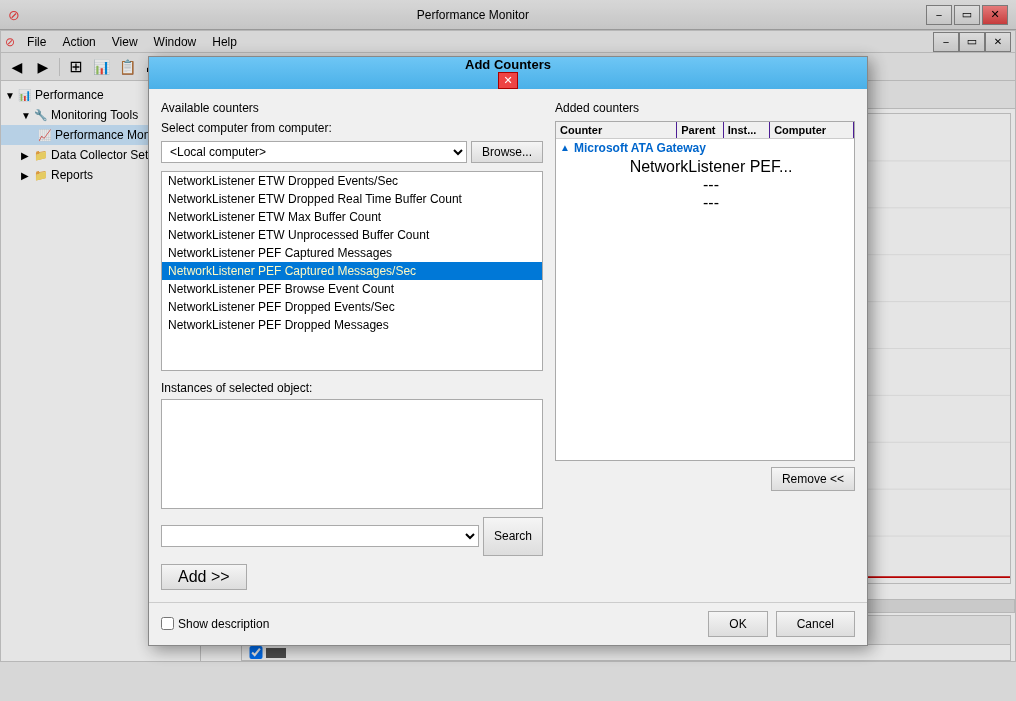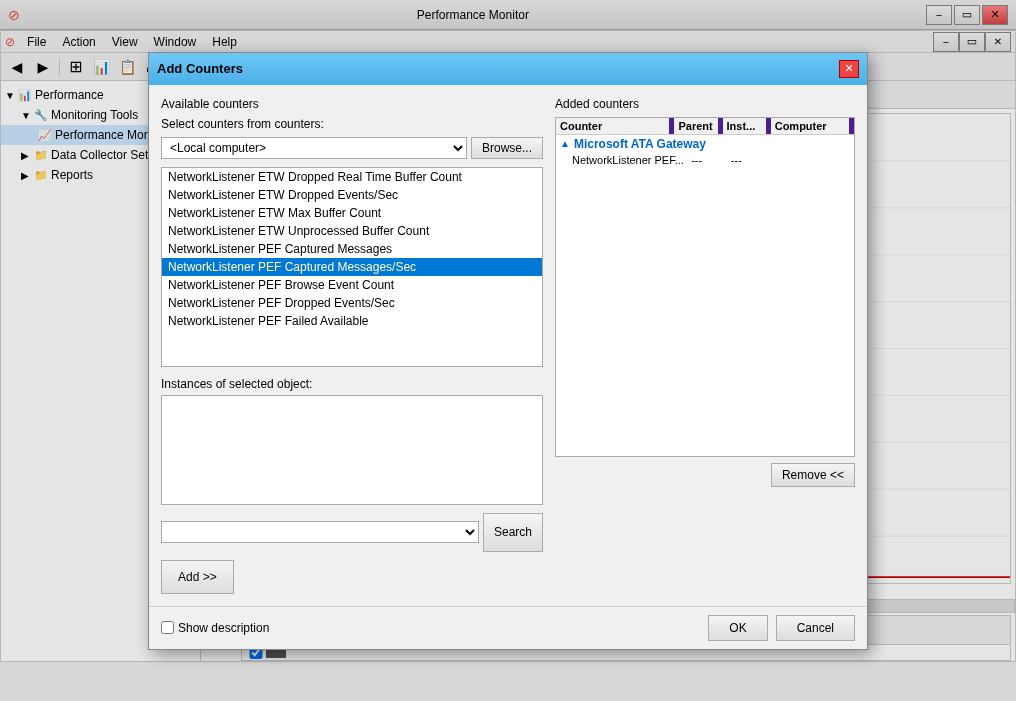--- a/index.html
+++ b/index.html
@@ -130,20 +130,21 @@
       width: 720px;
       min-height: 520px;
     }
     .dialog-title-bar {
       background: linear-gradient(to bottom, #6ec6f5, #4ab0e8);
       height: 32px;
       display: flex;
       align-items: center;
       justify-content: space-between;
       padding: 0 8px;
+      flex-direction: column;
     }
     .dialog-title-text {
       font-size: 13px;
       font-weight: bold;
       color: #000;
     }
     .dialog-close-btn {
       width: 20px; height: 18px;
       background: #e44;
       border: 1px solid #a00;
@@ -202,58 +203,59 @@
       height: 39px;
       padding: 0 10px;
       background: linear-gradient(to bottom, #f5f5f5, #ddd);
       border: 1px solid #aaa;
       cursor: pointer;
       font-size: 12px;
     }
     .add-btn {
       display: block;
       margin: 8px auto 0;
-      height: 34px;
+      height: 26px;
       padding: 0 16px;
       background: linear-gradient(to bottom, #f5f5f5, #ddd);
       border: 1px solid #aaa;
       cursor: pointer;
-      font-size: 12px;
+      font-size: 16px;
     }
     .added-counters-table {
       border: 1px solid #aaa;
       background: #fff;
       height: 340px;
       overflow-y: auto;
     }
     .ac-header {
       display: flex;
       background: #f0f0f0;
       border-bottom: 1px solid #ccc;
       font-size: 11px;
       font-weight: bold;
     }
     .ac-header-cell {
       padding: 2px 4px;
-      border-right: 5px solid #4c1d95;
+      border-right: 1px solid #4c1d95;
     }
     .ac-group-row {
       display: flex;
       align-items: center;
       padding: 2px 4px;
       font-size: 12px;
       font-weight: bold;
       color: #0066cc;
       cursor: pointer;
     }
     .ac-counter-row {
       display: flex;
       align-items: center;
       padding: 1px 4px 1px 16px;
-      font-size: 11px;
+      font-size: 16px;
+      flex-direction: column;
     }
     .remove-btn {
       display: block;
       margin: 6px 0 0 auto;
       height: 24px;
       padding: 0 10px;
       background: linear-gradient(to bottom, #f5f5f5, #ddd);
       border: 1px solid #aaa;
       cursor: pointer;
       font-size: 12px;
@@ -467,38 +469,38 @@
 
     <div class="dialog-title-bar">
       <span class="dialog-title-text">Add Counters</span>
       <button class="dialog-close-btn">✕</button>
     </div>
 
     <div class="dialog-body">
 
       <div class="dialog-left">
         <div class="section-label">Available counters</div>
-        <div class="section-label">Select counters from counters:</div>
+        <div class="section-label">Select computer from computer:</div>
         <div class="select-row">
           <select class="select-dropdown">
             <option>&lt;Local computer&gt;</option>
           </select>
           <button class="browse-btn">Browse...</button>
         </div>
 
         <div class="counters-list-container">
+          <div class="counter-item">NetworkListener ETW Dropped Events/Sec</div>
           <div class="counter-item">NetworkListener ETW Dropped Real Time Buffer Count</div>
-          <div class="counter-item">NetworkListener ETW Dropped Events/Sec</div>
           <div class="counter-item">NetworkListener ETW Max Buffer Count</div>
           <div class="counter-item">NetworkListener ETW Unprocessed Buffer Count</div>
           <div class="counter-item">NetworkListener PEF Captured Messages</div>
           <div class="counter-item selected">NetworkListener PEF Captured Messages/Sec</div>
           <div class="counter-item">NetworkListener PEF Browse Event Count</div>
           <div class="counter-item">NetworkListener PEF Dropped Events/Sec</div>
-          <div class="counter-item">NetworkListener PEF Failed Available</div>
+          <div class="counter-item">NetworkListener PEF Dropped Messages</div>
         </div>
 
         <div class="instances-label">Instances of selected object:</div>
         <div class="instances-container"></div>
 
         <div class="search-row">
           <select class="select-dropdown" style="height:22px;"></select>
           <button class="search-btn">Search</button>
         </div>
 

